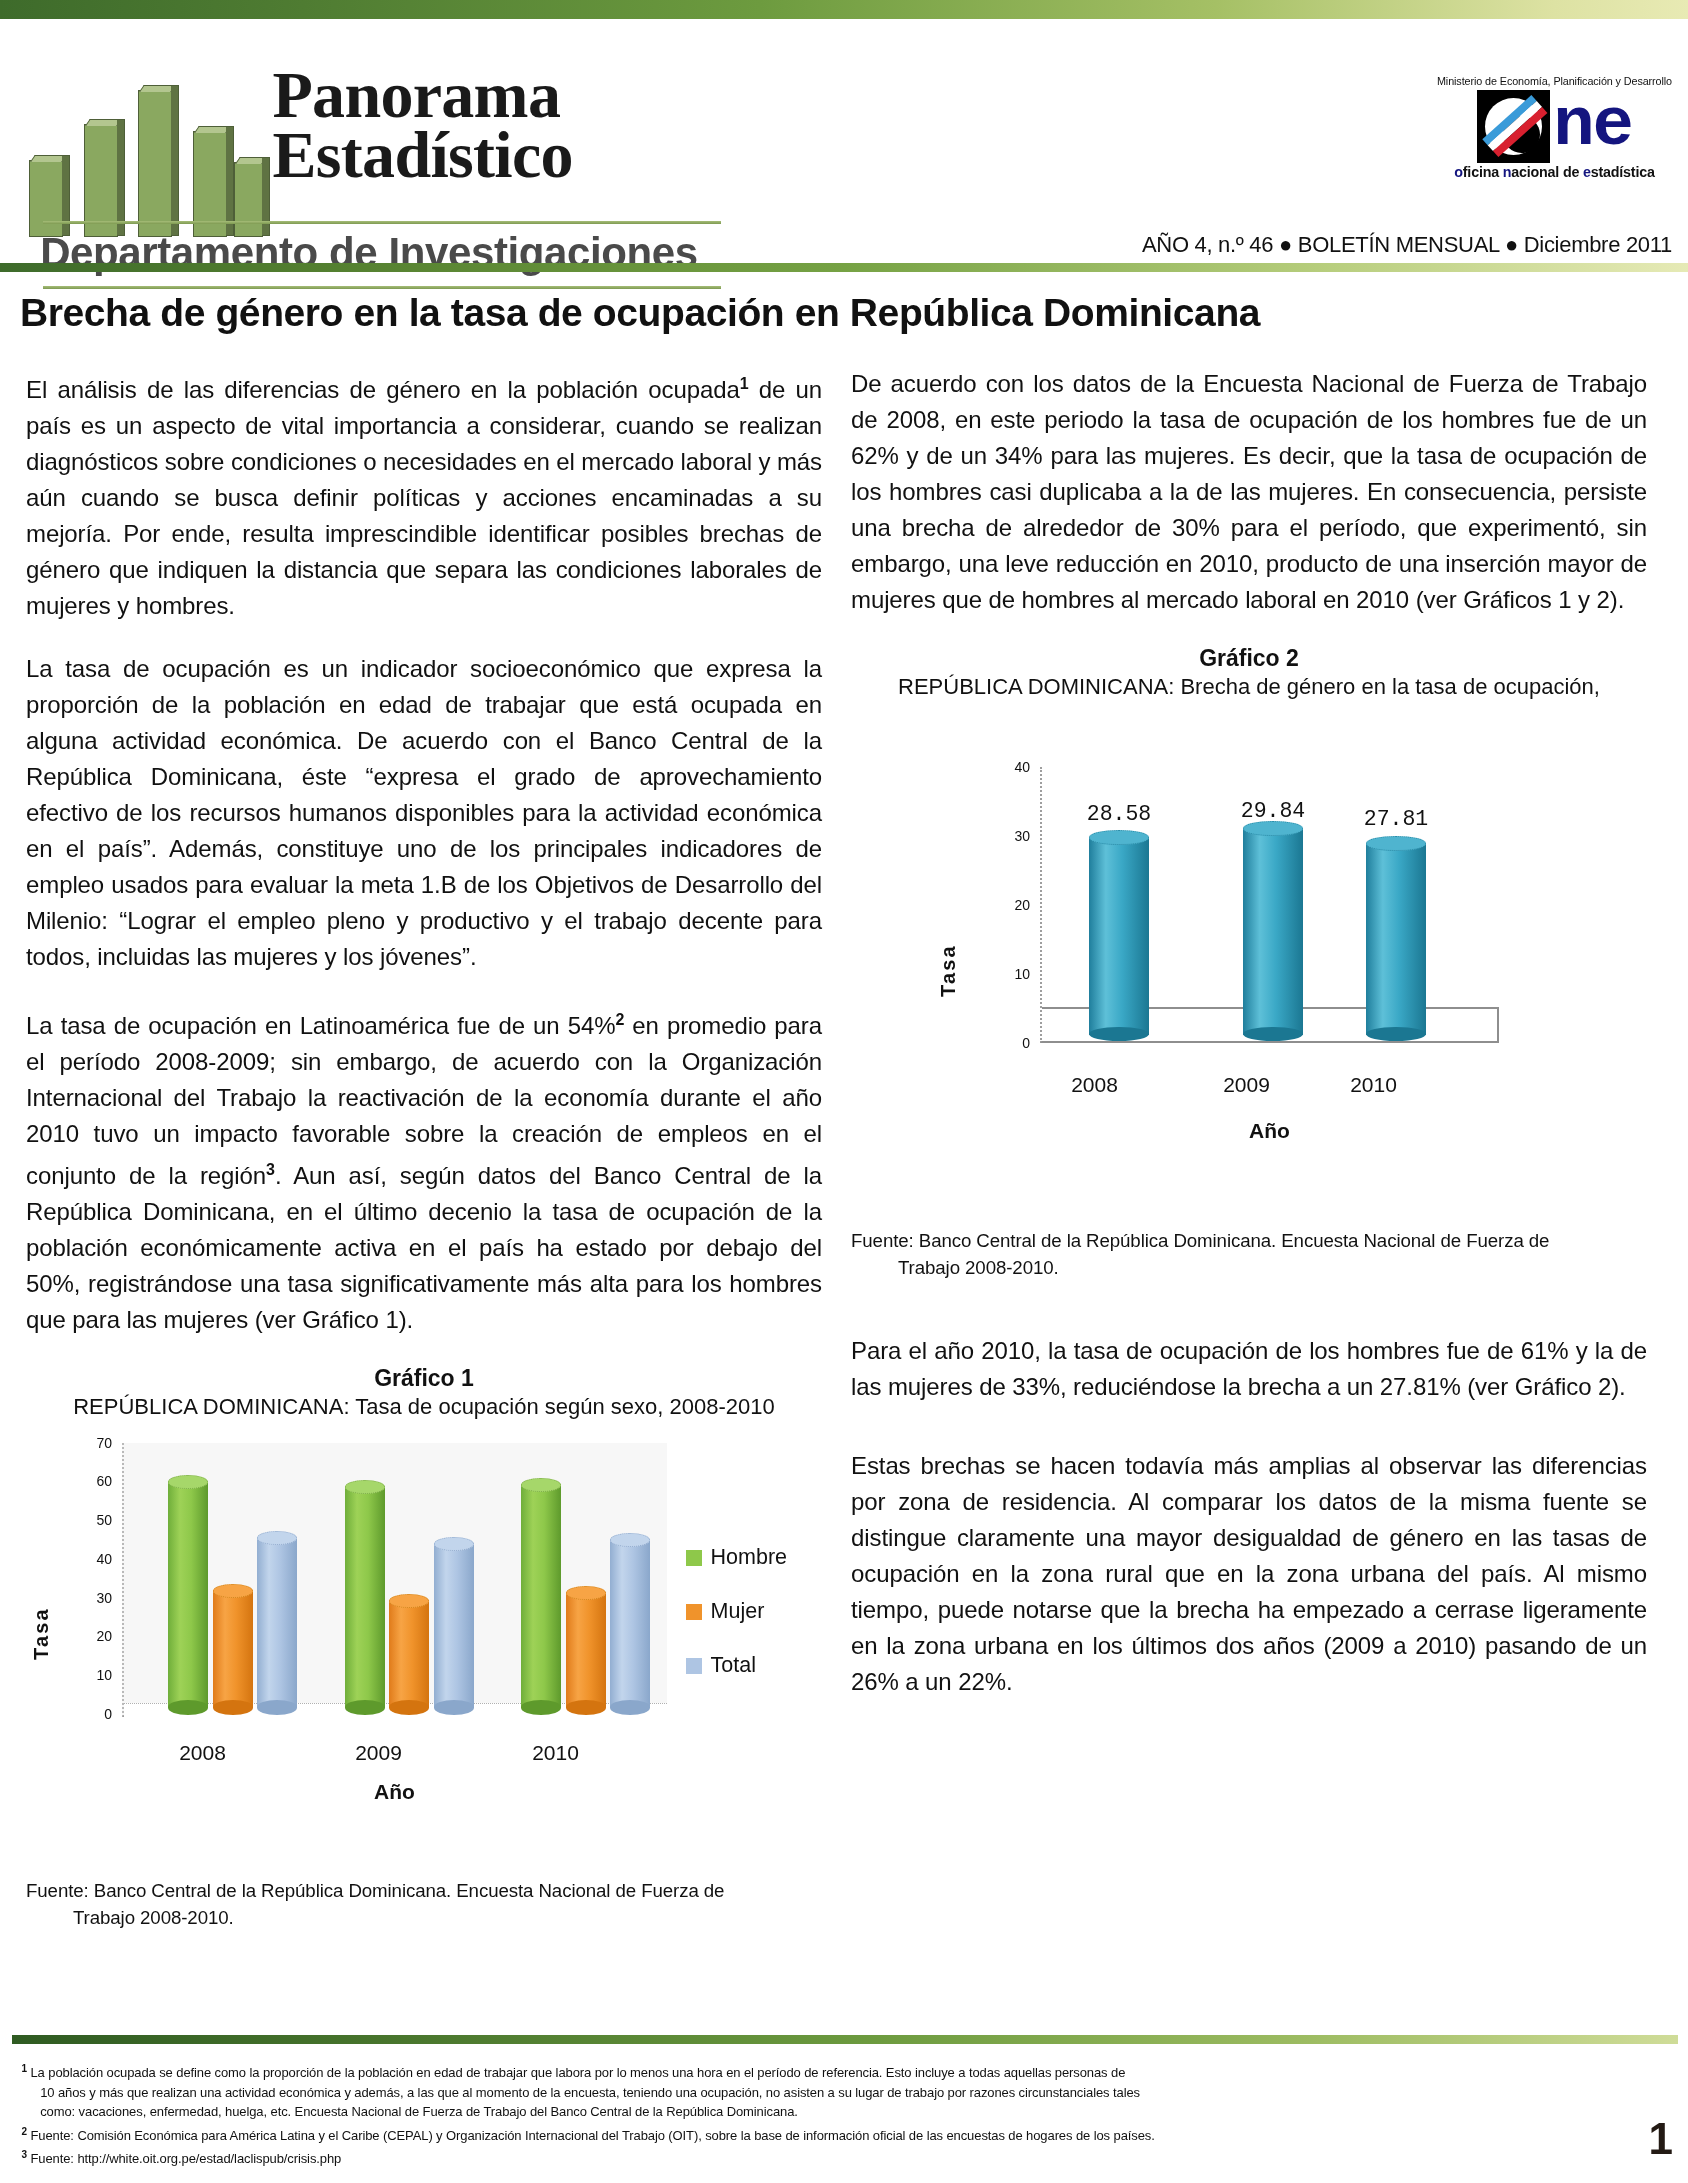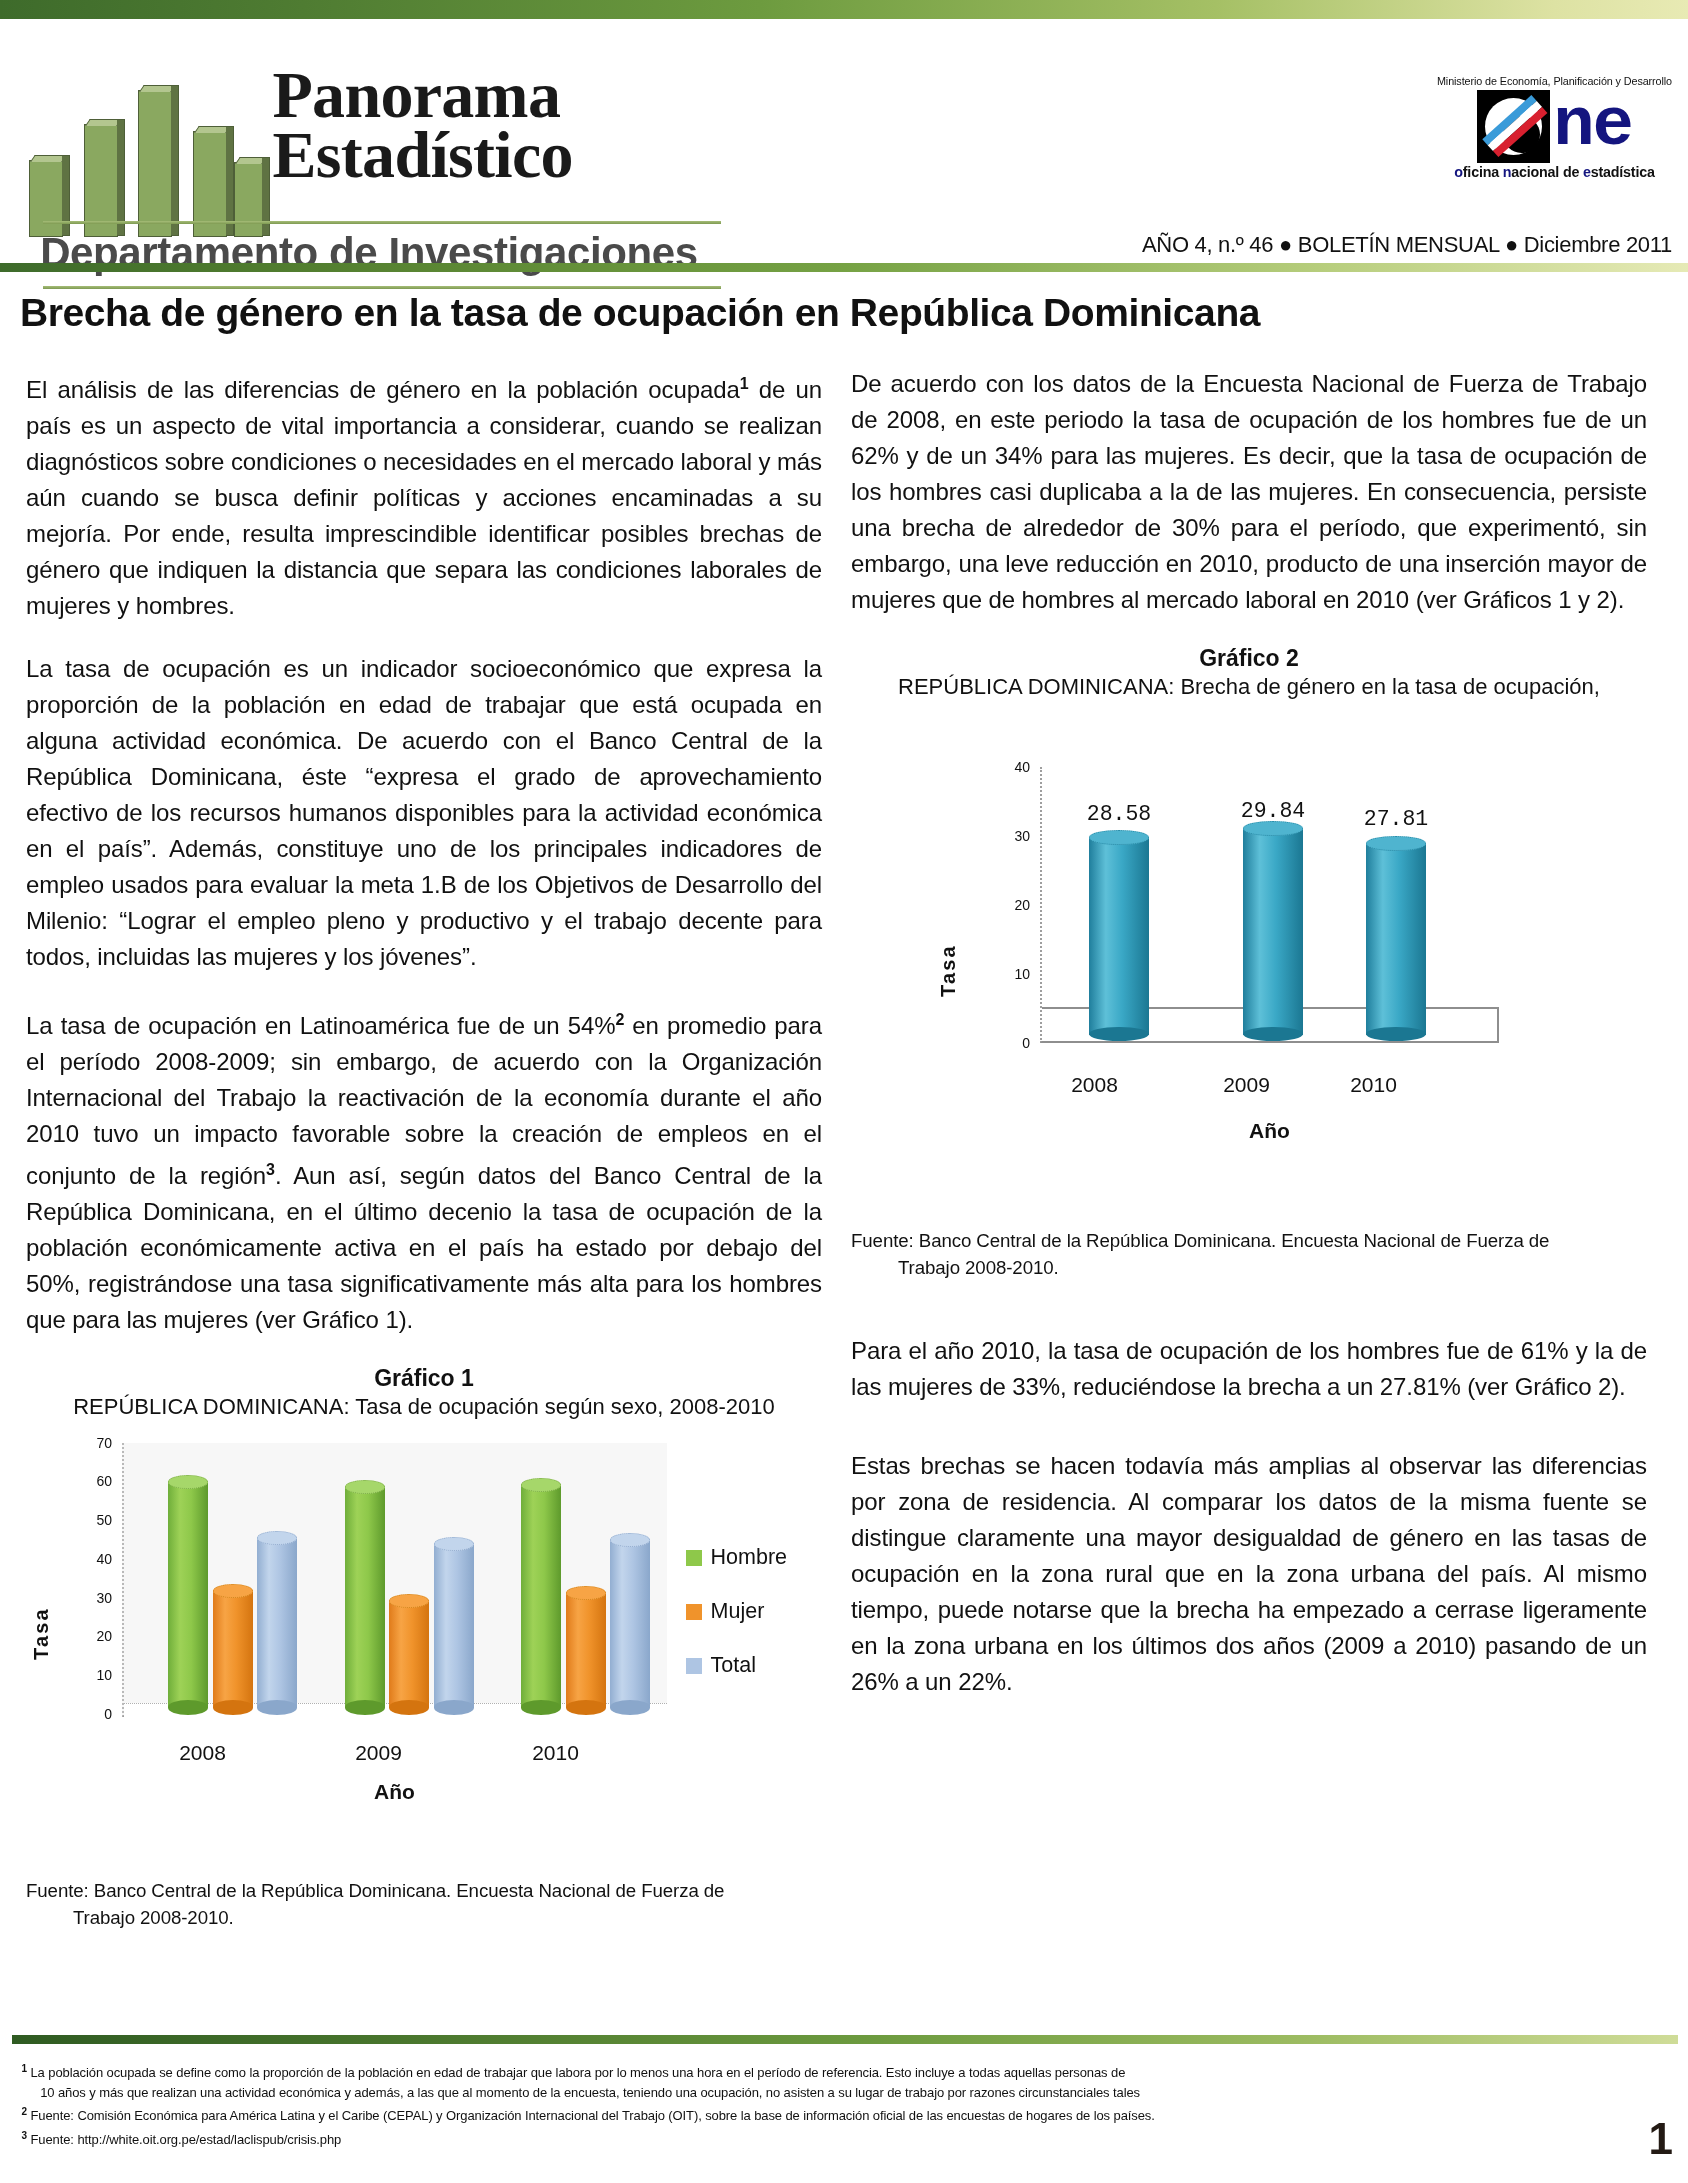--- a/index.html
+++ b/index.html
@@ -399,20 +399,21 @@
 
   <p class="body" style="margin-top:43px;">Estas brechas se hacen todavía más amplias al observar las diferencias por zona de residencia. Al comparar los datos de la misma fuente se distingue claramente una mayor desigualdad de género en las tasas de ocupación en la zona rural que en la zona urbana del país. Al mismo tiempo, puede notarse que la brecha ha empezado a cerrase ligeramente en la zona urbana en los últimos dos años (2009 a 2010) pasando de un 26% a un 22%.</p>
 </div>
 
 <div class="foot-band"></div>
 
 <div class="footnotes">
   <div class="fn">
     <span class="hang"><sup>1</sup> <span>La población ocupada se define como la proporción de la población en edad de trabajar que labora por lo menos una hora en el período de referencia. Esto incluye a todas aquellas personas de</span></span>
     <span class="cont">10 años y más que realizan una actividad económica y además, a las que al momento de la encuesta, teniendo una ocupación, no asisten a su lugar de trabajo por razones circunstanciales tales</span>
+    <span class="cont">como: vacaciones, enfermedad, huelga, etc. Encuesta Nacional de Fuerza de Trabajo del Banco Central de la República Dominicana.</span>
   </div>
   <div class="fn">
     <span class="hang"><sup>2</sup> <span>Fuente: Comisión Económica para América Latina y el Caribe (CEPAL) y Organización Internacional del Trabajo (OIT), sobre la base de información oficial de las encuestas de hogares de los países.</span></span>
   </div>
   <div class="fn">
     <span class="hang"><sup>3</sup> <span>Fuente: http://white.oit.org.pe/estad/laclispub/crisis.php</span></span>
   </div>
 </div>
 
 <div class="page-no">1</div>

